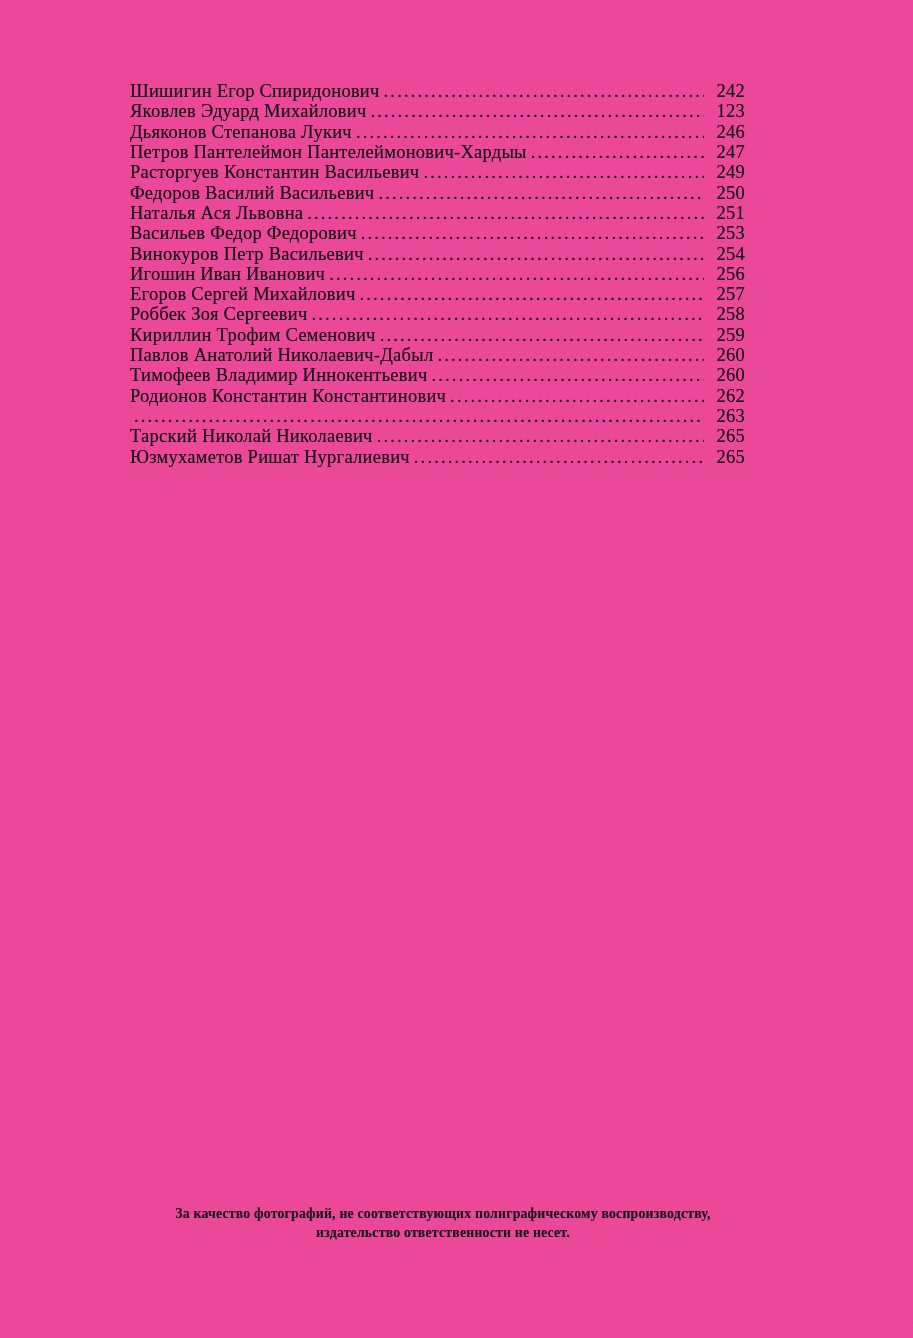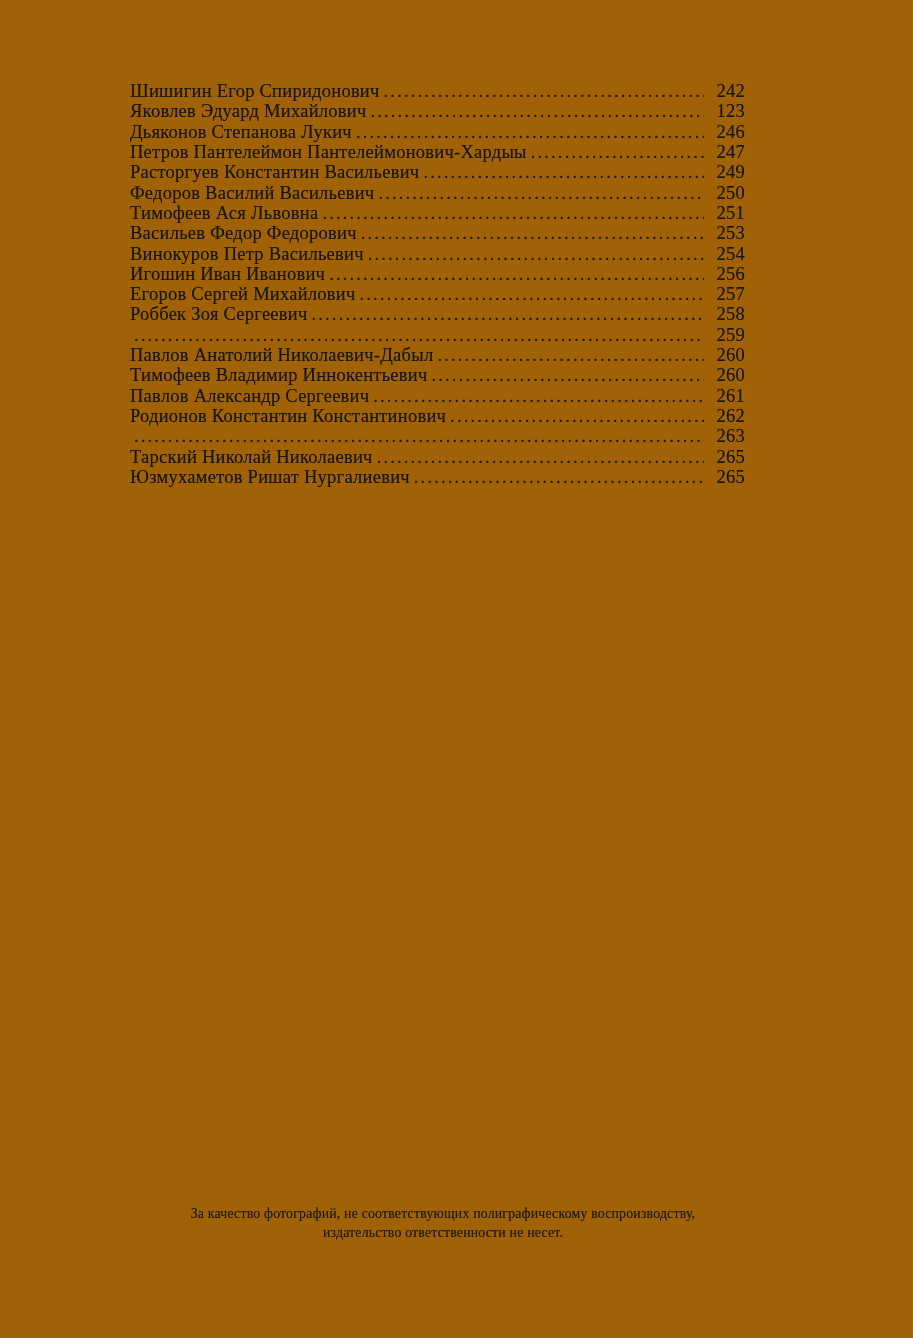--- a/index.html
+++ b/index.html
@@ -11,21 +11,21 @@
     width: 913px;
     height: 1338px;
     position: relative;
     overflow: hidden;
     font-family: "Liberation Serif", "DejaVu Serif", serif;
     color: #161616;
   }
   .page {
     position: absolute;
     inset: 0;
-    background: #a16207;
+    background: #ec4899;
   }
   
   .toc {
     position: absolute;
     top: 81px;
     left: 130px;
     width: 615px;
   }
   .toc-row {
     display: flex;
@@ -63,20 +63,21 @@
     position: absolute;
     top: 1205px;
     left: 136px;
     width: 614px;
     text-align: center;
     font-size: 13.8px;
     line-height: 18.6px;
     letter-spacing: 0.2px;
     color: #1a1a1a;
     text-shadow: 0 0 0.4px rgba(20,20,20,0.5);
+    font-weight: bold;
   }
   
   .scan-edge-1, .scan-edge-2 {
     position: absolute;
     left: 0;
     width: 100%;
     height: 2px;
     background-image: repeating-linear-gradient(90deg,
       rgba(90,90,90,0.16) 0 2px, transparent 2px 9px,
       rgba(110,110,110,0.10) 9px 11px, transparent 11px 19px);
@@ -120,21 +121,21 @@
     <span class="toc-page">249</span>
   </div>
 
   <div class="toc-row">
     <span class="toc-name">Федоров Василий Васильевич</span>
     <span class="toc-leader"></span>
     <span class="toc-page">250</span>
   </div>
 
   <div class="toc-row">
-    <span class="toc-name">Тимофеев Ася Львовна</span>
+    <span class="toc-name">Наталья Ася Львовна</span>
     <span class="toc-leader"></span>
     <span class="toc-page">251</span>
   </div>
 
   <div class="toc-row">
     <span class="toc-name">Васильев Федор Федорович</span>
     <span class="toc-leader"></span>
     <span class="toc-page">253</span>
   </div>
 
@@ -156,41 +157,37 @@
     <span class="toc-page">257</span>
   </div>
 
   <div class="toc-row">
     <span class="toc-name">Роббек Зоя Сергеевич</span>
     <span class="toc-leader"></span>
     <span class="toc-page">258</span>
   </div>
 
   <div class="toc-row">
+    <span class="toc-name">Кириллин Трофим Семенович</span>
     <span class="toc-leader"></span>
     <span class="toc-page">259</span>
   </div>
 
   <div class="toc-row">
     <span class="toc-name">Павлов Анатолий Николаевич-Дабыл</span>
     <span class="toc-leader"></span>
     <span class="toc-page">260</span>
   </div>
 
   <div class="toc-row">
     <span class="toc-name">Тимофеев Владимир Иннокентьевич</span>
     <span class="toc-leader"></span>
     <span class="toc-page">260</span>
   </div>
 
-  <div class="toc-row">
-    <span class="toc-name">Павлов Александр Сергеевич</span>
-    <span class="toc-leader"></span>
-    <span class="toc-page">261</span>
-  </div>
 
   <div class="toc-row">
     <span class="toc-name">Родионов Константин Константинович</span>
     <span class="toc-leader"></span>
     <span class="toc-page">262</span>
   </div>
 
   <div class="toc-row">
     <span class="toc-leader"></span>
     <span class="toc-page">263</span>

